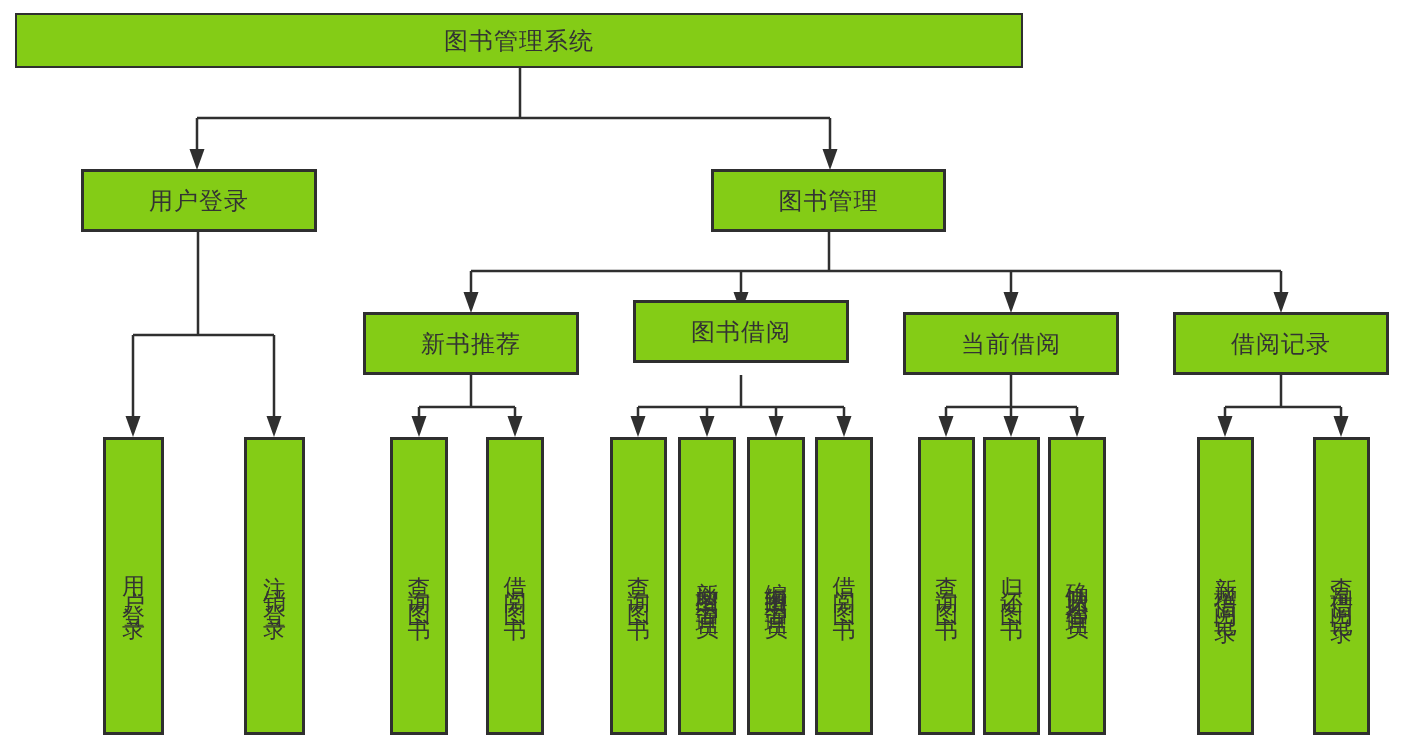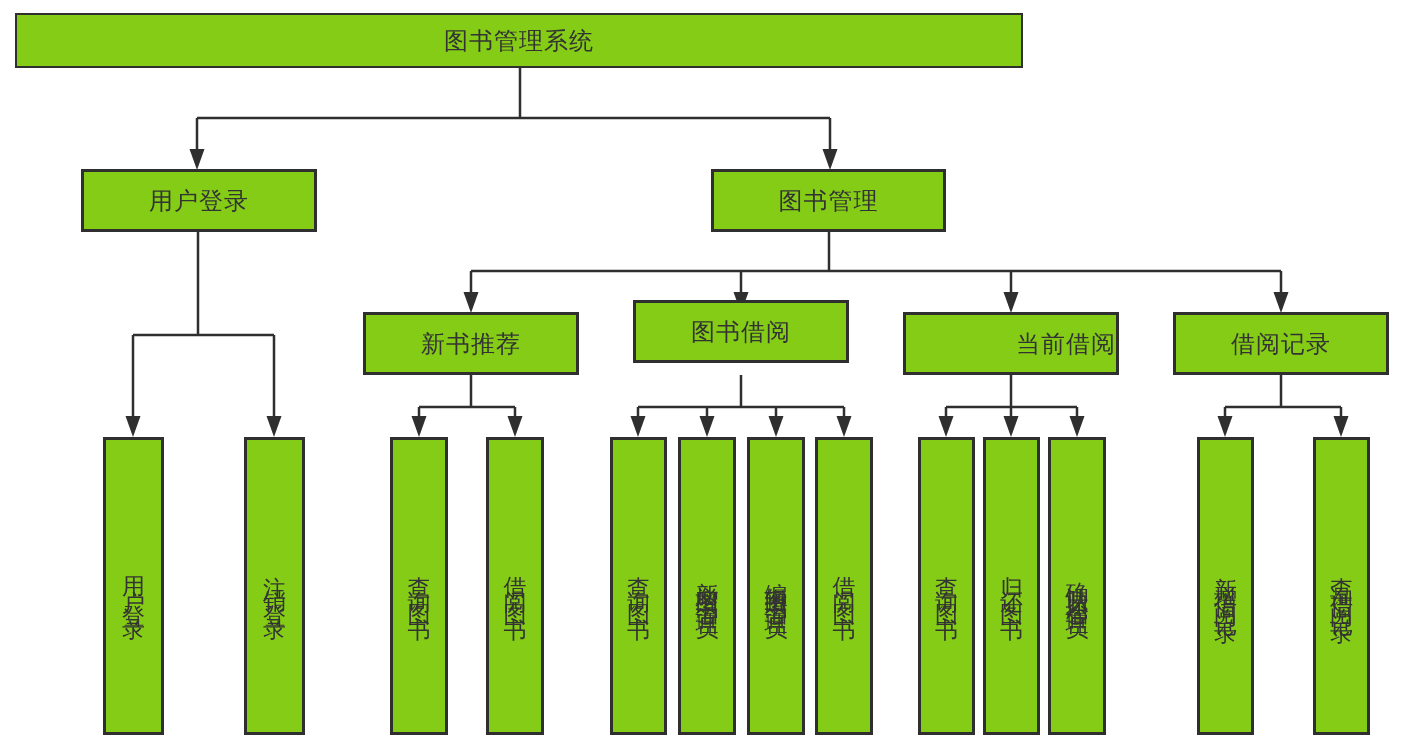--- a/index.html
+++ b/index.html
@@ -104,21 +104,21 @@
   <div class="node h-node" style="left:711px;top:169px;width:235px;height:63px;">
     <span>图书管理</span>
   </div>
 
   <div class="node h-node" style="left:363px;top:312px;width:216px;height:63px;">
     <span>新书推荐</span>
   </div>
   <div class="node h-node" style="left:633px;top:300px;width:216px;height:63px;">
     <span>图书借阅</span>
   </div>
-  <div class="node h-node" style="left:903px;top:312px;width:216px;height:63px;justify-content:flex-end;">
+  <div class="node h-node" style="left:903px;top:312px;width:216px;height:63px;">
     <span>当前借阅</span>
   </div>
   <div class="node h-node" style="left:1173px;top:312px;width:216px;height:63px;">
     <span>借阅记录</span>
   </div>
 
   <div class="node v-node sp-wide" style="left:103px;top:437px;width:61px;height:298px;">
     <span>用户登录</span>
   </div>
   <div class="node v-node sp-wide" style="left:244px;top:437px;width:61px;height:298px;">

